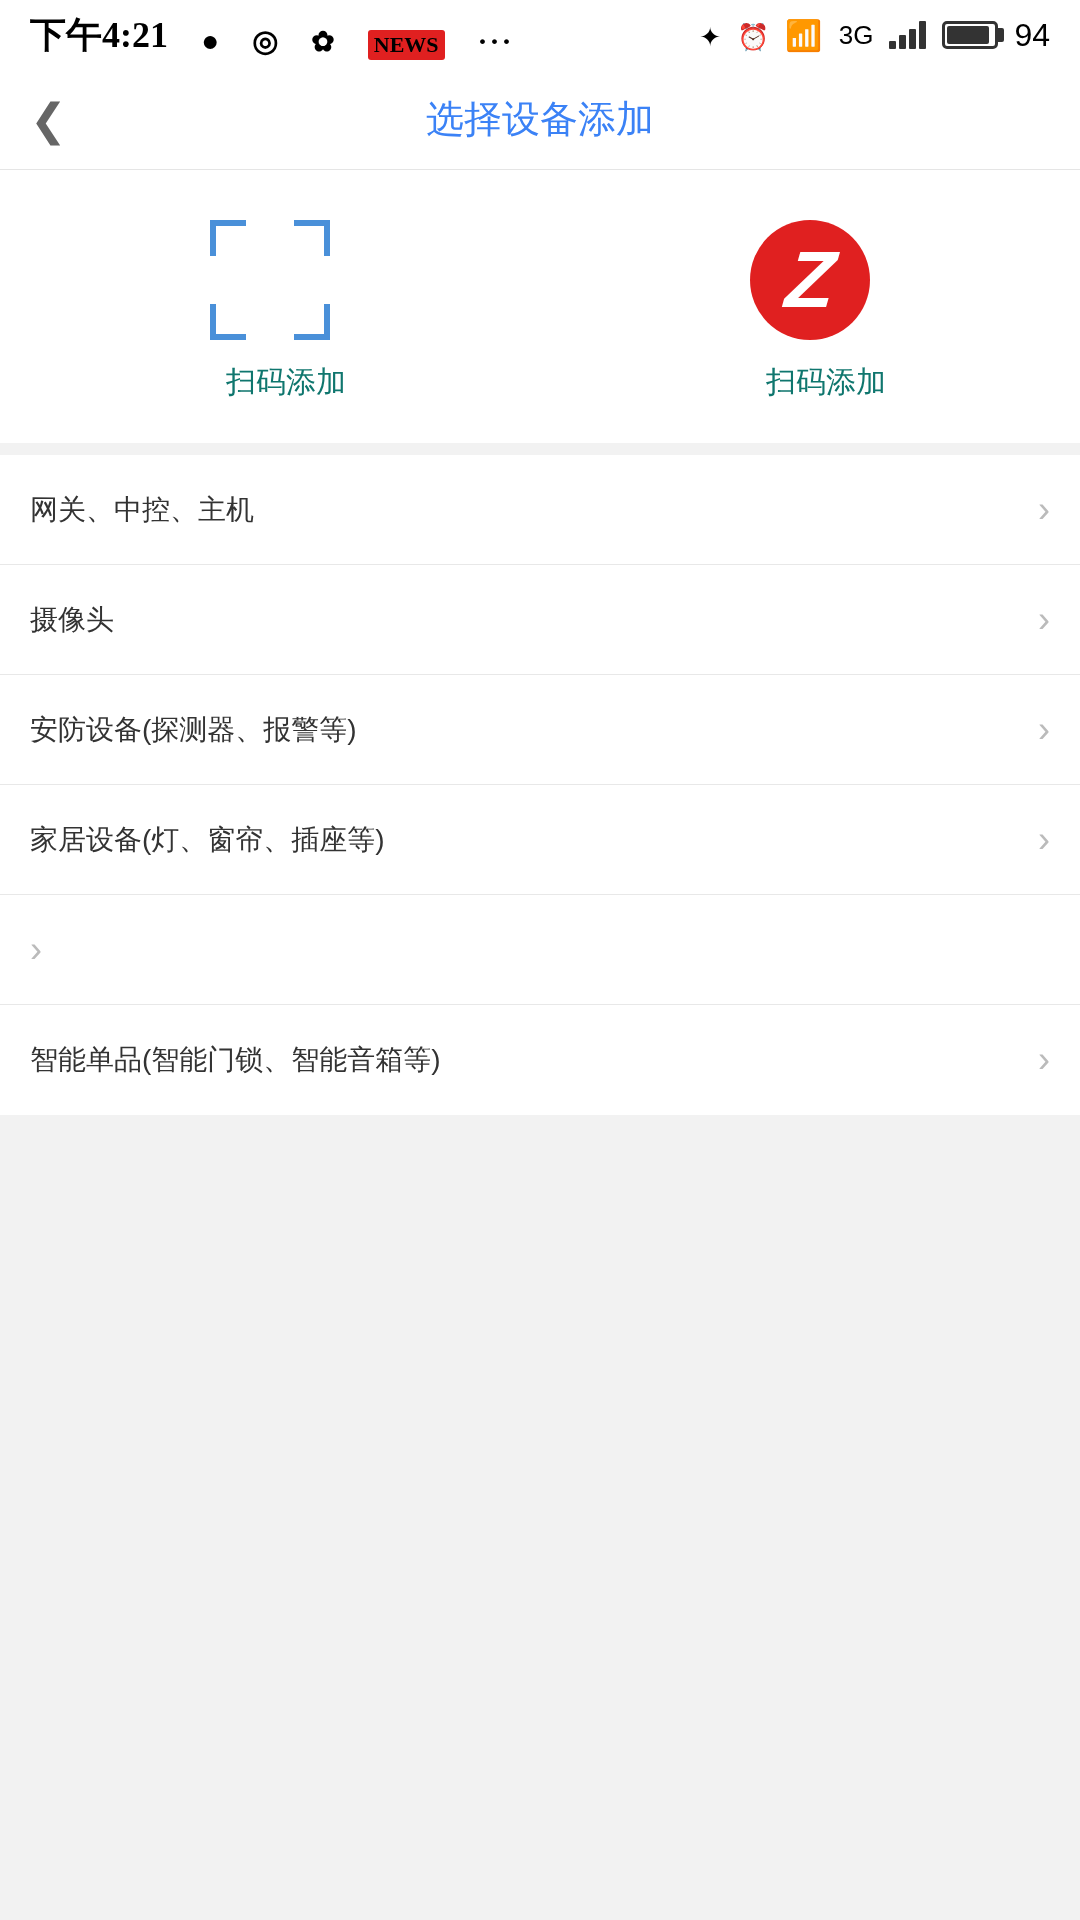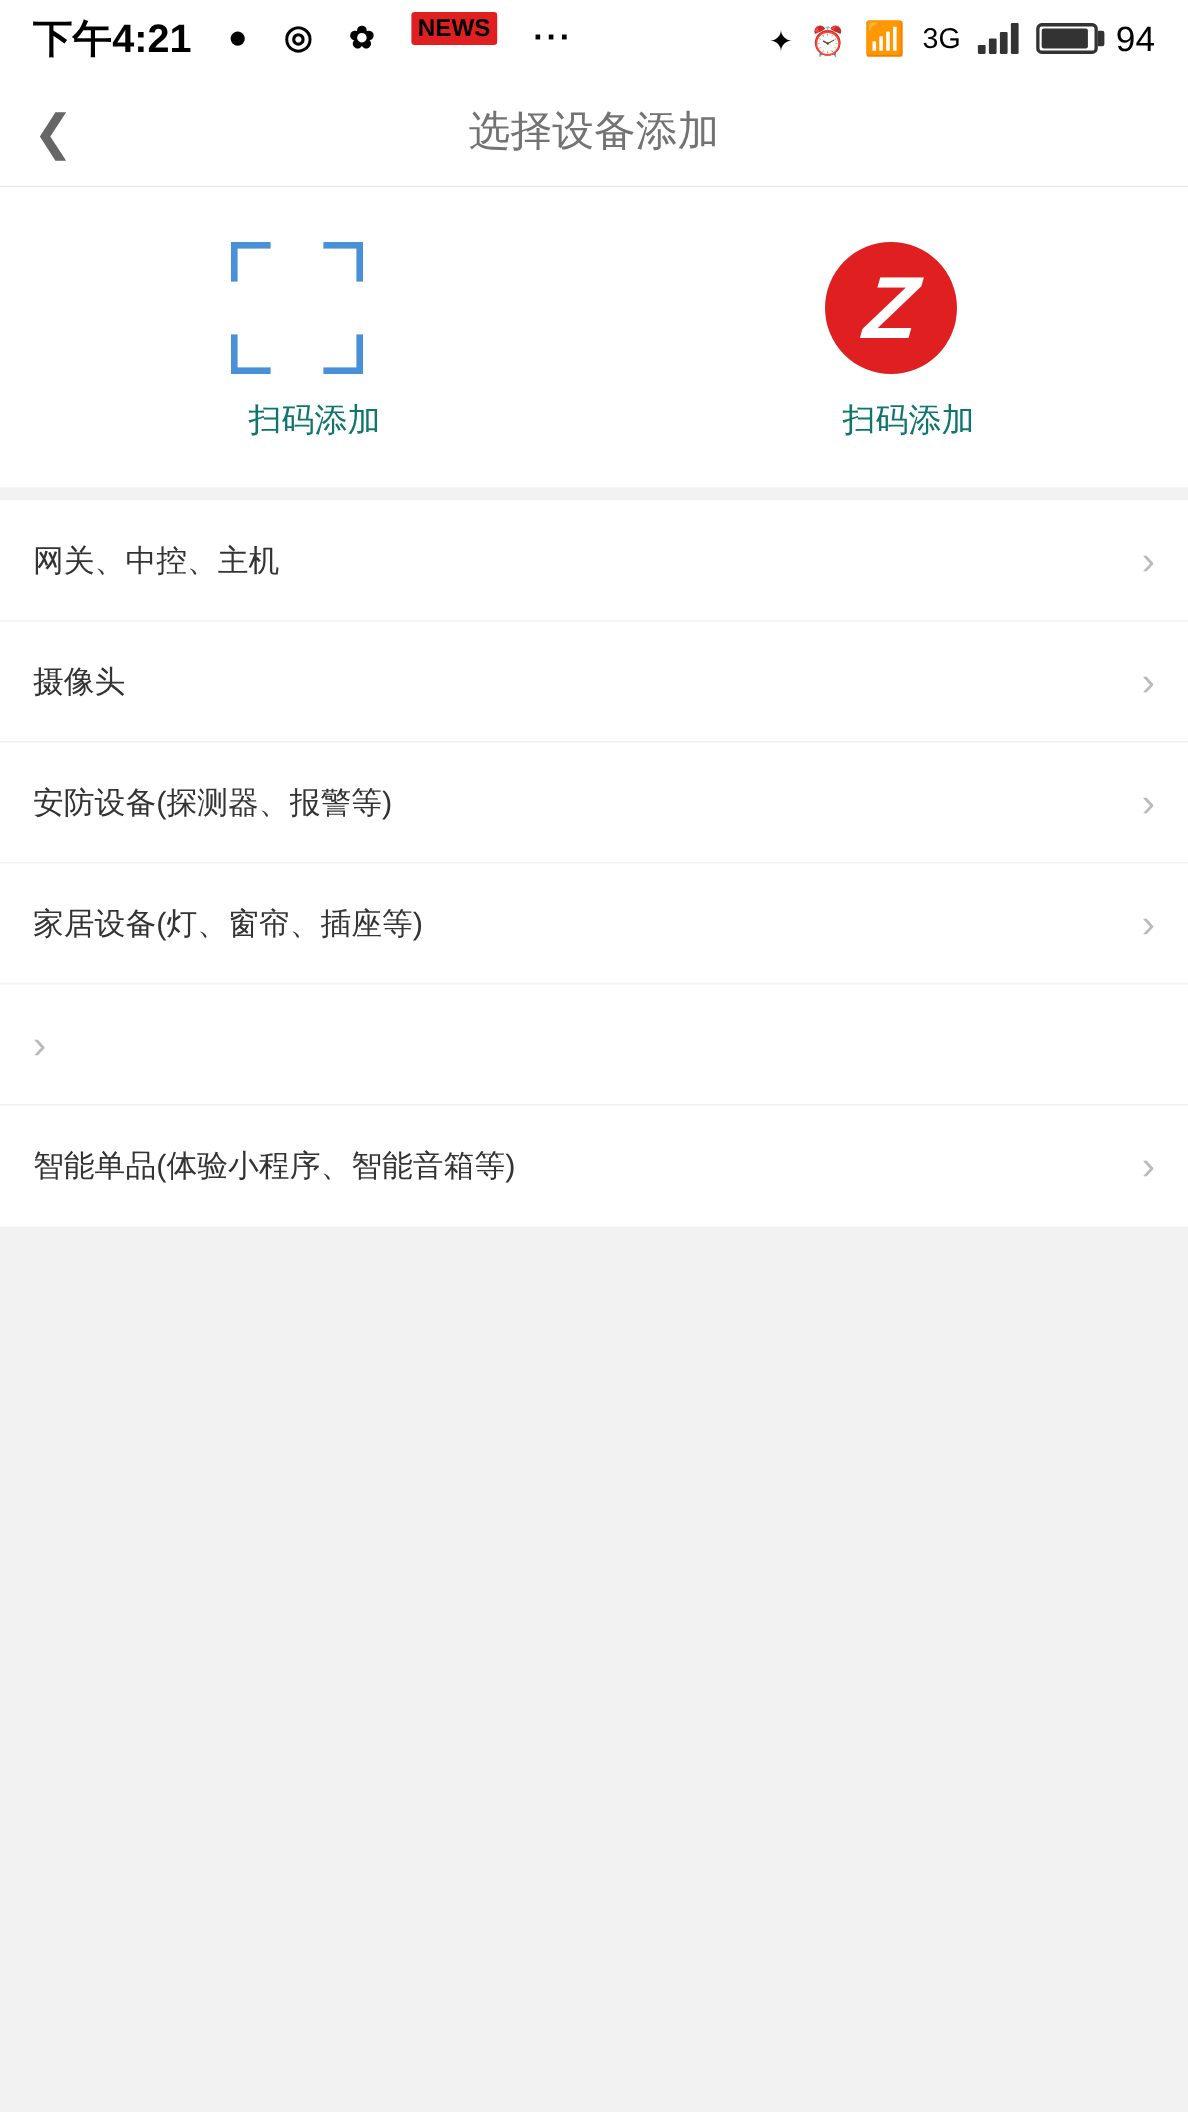--- a/index.html
+++ b/index.html
@@ -20,24 +20,25 @@
       background: #fff;
       display: flex;
       align-items: center;
       justify-content: space-between;
       padding: 0 30px;
       font-size: 32px;
       font-weight: 500;
     }
     .status-left {
       display: flex;
-      align-items: flex-start;
+      align-items: flex-end;
       gap: 33px;
       font-size: 36px;
       font-weight: 600;
+      font-family: Liberation Serif, serif;
     }
     .status-right {
       display: flex;
       align-items: center;
       gap: 16px;
       font-size: 32px;
     }
     .battery-bar {
       width: 56px;
       height: 28px;
@@ -79,21 +80,21 @@
     }
     .back-btn {
       position: absolute;
       left: 30px;
       font-size: 44px;
       color: #666;
       cursor: pointer;
     }
     .header-title {
       font-size: 38px;
-      color: #737373;
+      color: #3b82f6;
       font-weight: 400;
     }
 
     
     .top-actions {
       background: #fff;
       padding: 50px 0 40px 0;
       display: flex;
       justify-content: space-around;
       align-items: center;
@@ -324,17 +325,17 @@
   <div class="list-item">
     <span class="list-item-text">家居设备(灯、窗帘、插座等)</span>
     <span class="chevron">›</span>
   </div>
 
   <div class="list-item">
     <span class="chevron">›</span>
   </div>
 
   <div class="list-item">
-    <span class="list-item-text">智能单品(体验小程序、智能音箱等)</span>
+    <span class="list-item-text">智能单品(智能门锁、智能音箱等)</span>
     <span class="chevron">›</span>
   </div>
 
 </div>
 
 </body></html>

